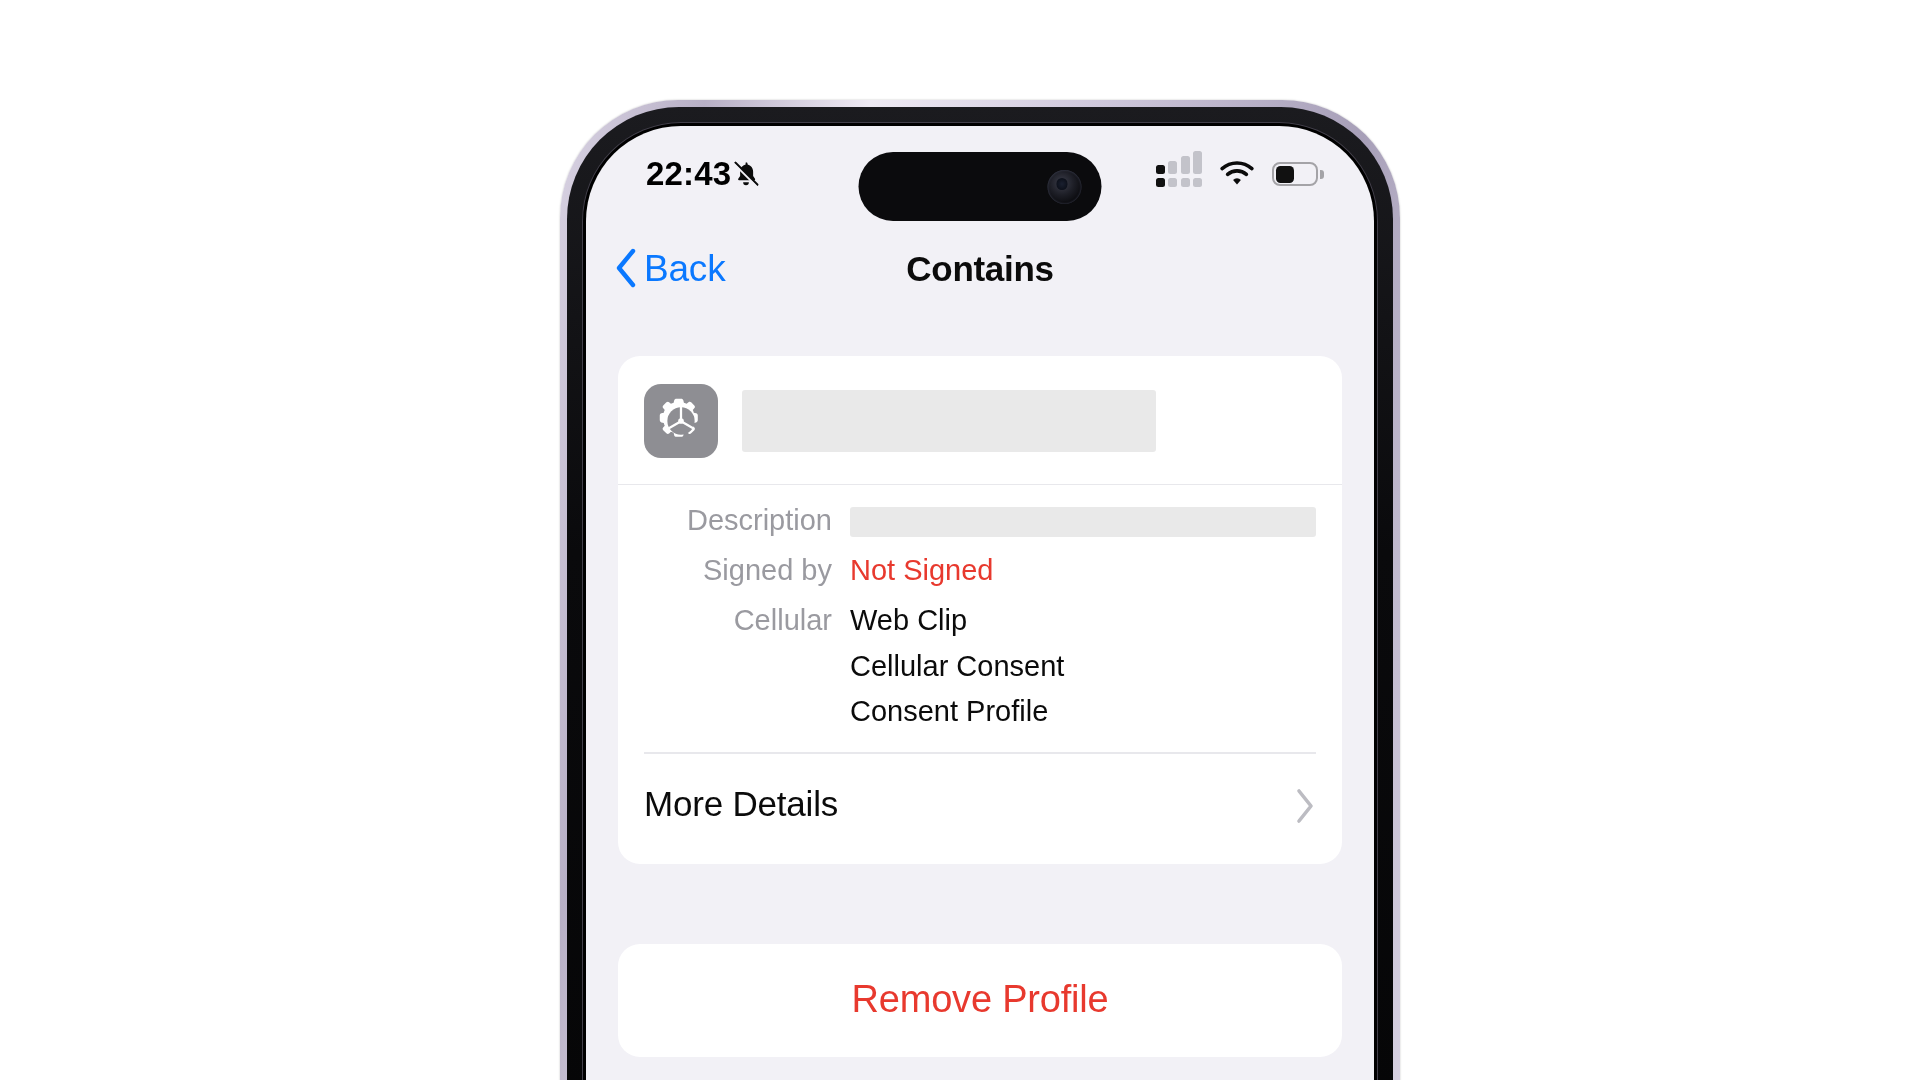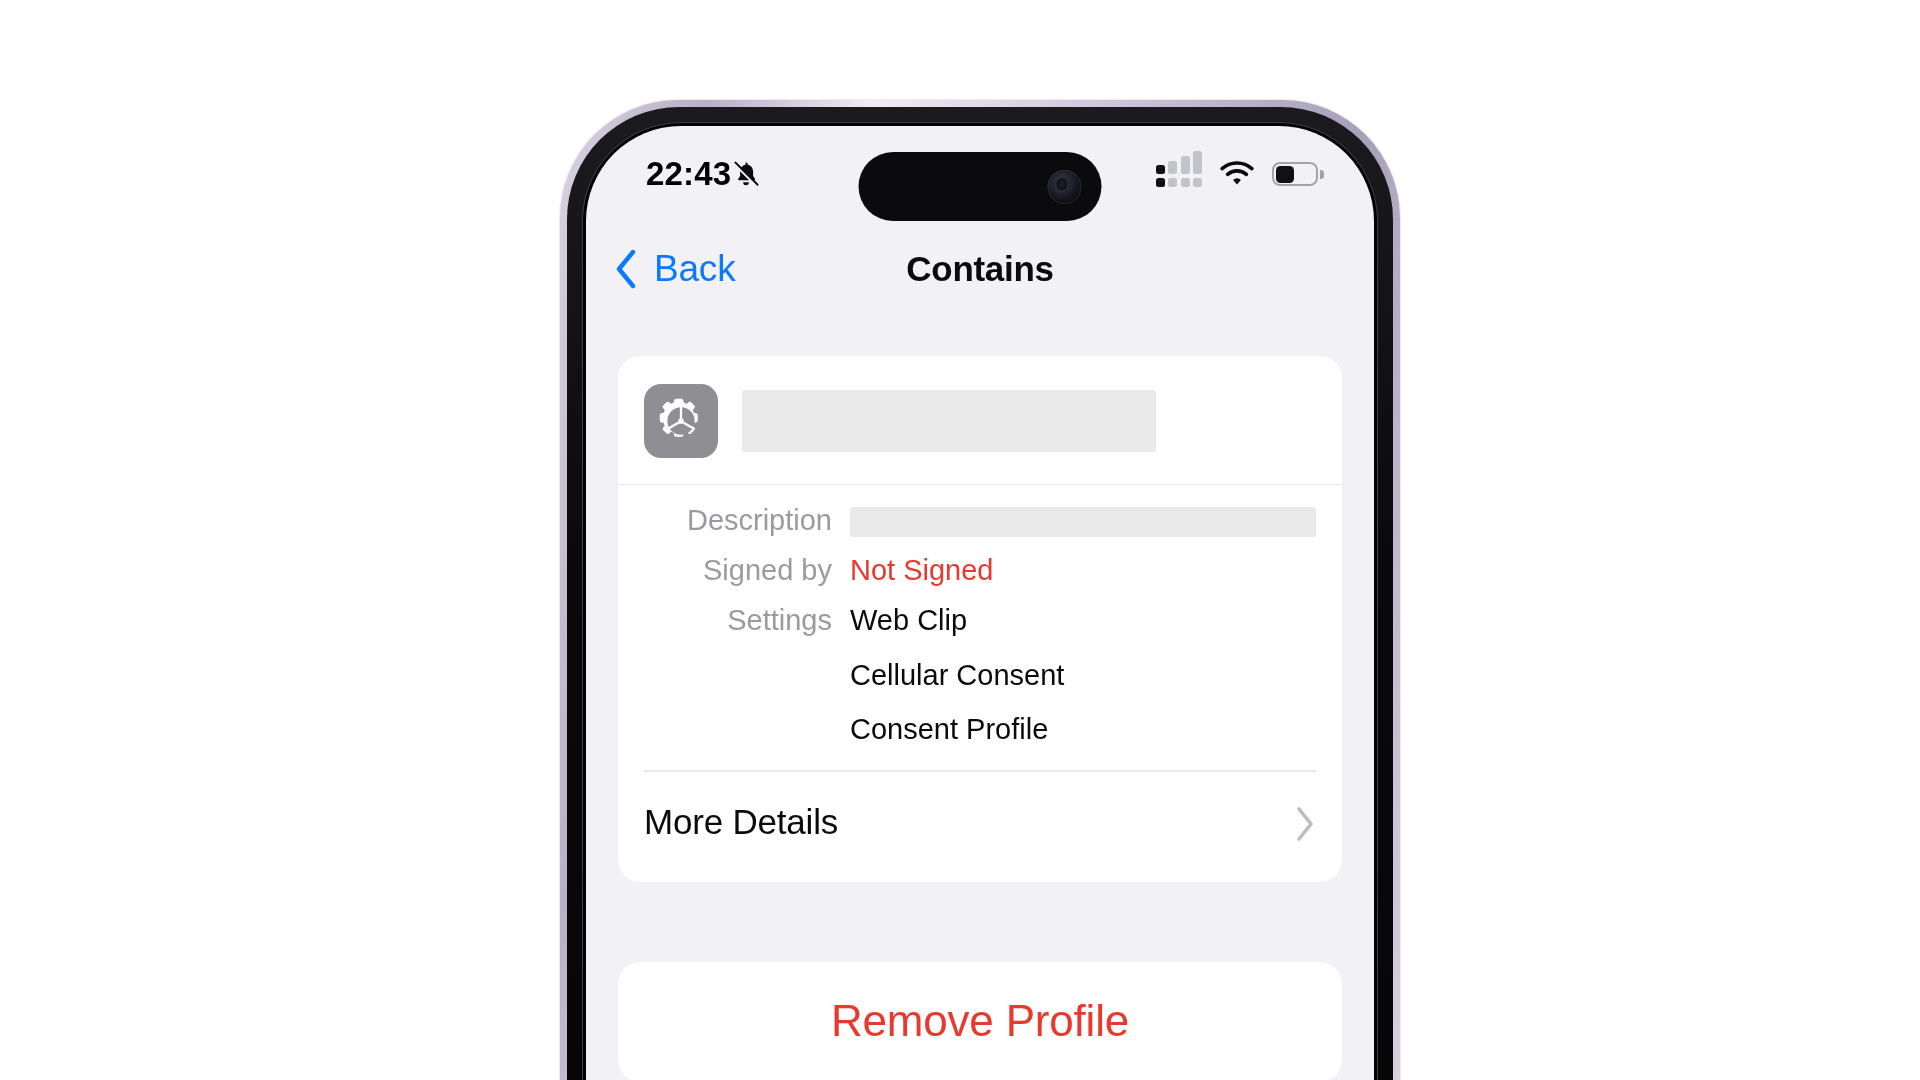--- a/index.html
+++ b/index.html
@@ -118,21 +118,21 @@
   }
 
   
   .navbar {
     position:absolute; left:0; right:0; top:96px;
     height:94px;
     display:flex; align-items:center;
   }
   .back-btn {
     position:absolute; left:28px;
-    display:flex; align-items:center; gap:16px;
+    display:flex; gap:6px;
     cursor:pointer;
   }
   .chev-back { width:24px; height:40px; display:block; }
   .back-label { font-size:37px; color:#0a78ff; letter-spacing:-.2px; }
   .nav-title {
     width:100%; text-align:center;
     font-size:35px; font-weight:700; color:#0b0b0b;
     letter-spacing:-.3px;
   }
 
@@ -173,41 +173,41 @@
     flex:0 0 232px;
     text-align:right;
     padding-right:18px;
     font-size:29px;
     color:#9a9aa0;
     line-height:1.18;
   }
   .row-value { font-size:29px; color:#0b0b0b; line-height:1.18; }
   .row-value.danger { color:#e8392e; }
   .redact-desc { height:30px; width:540px; margin-top:4px; }
-  .contains-list { display:flex; flex-direction:column; gap:20px; }
+  .contains-list { display:flex; flex-direction:column; gap:11px; }
 
   .divider { height:1.5px; background:#e8e8ec; margin:14px 26px 0 26px; }
 
   .more-row {
     display:flex; align-items:flex-end;
     padding:30px 26px 40px 26px;
     cursor:pointer;
   }
   .more-label { font-size:35px; color:#0b0b0b; letter-spacing:-.2px; }
   .chev-right { margin-left:auto; width:22px; height:36px; display:block; }
 
   .remove-card {
     background:#fff;
     border-radius:22px;
     margin-top:80px;
     padding:34px 0 36px 0;
     text-align:center;
     cursor:pointer;
   }
-  .remove-label { font-size:44px; color:#e8392e; letter-spacing:-.2px; }
+  .remove-label { font-size:38px; color:#e8392e; letter-spacing:-.2px; }
 </style>
 </head>
 <body>
 
 <div id="device">
   <div class="rim"></div>
   <div class="bezel"></div>
   <div class="chamfer"></div>
 
   <div class="screen">
@@ -295,21 +295,21 @@
             <div class="row-label">Description</div>
             <div class="redact redact-desc"></div>
           </div>
 
           <div class="row">
             <div class="row-label">Signed by</div>
             <div class="row-value danger">Not Signed</div>
           </div>
 
           <div class="row">
-            <div class="row-label">Settings</div>
+            <div class="row-label">Cellular</div>
             <div class="contains-list">
               <div class="row-value">Web Clip</div>
               <div class="row-value">Cellular Consent</div>
               <div class="row-value">Consent Profile</div>
             </div>
           </div>
 
         </div>
 
         <div class="divider"></div>

